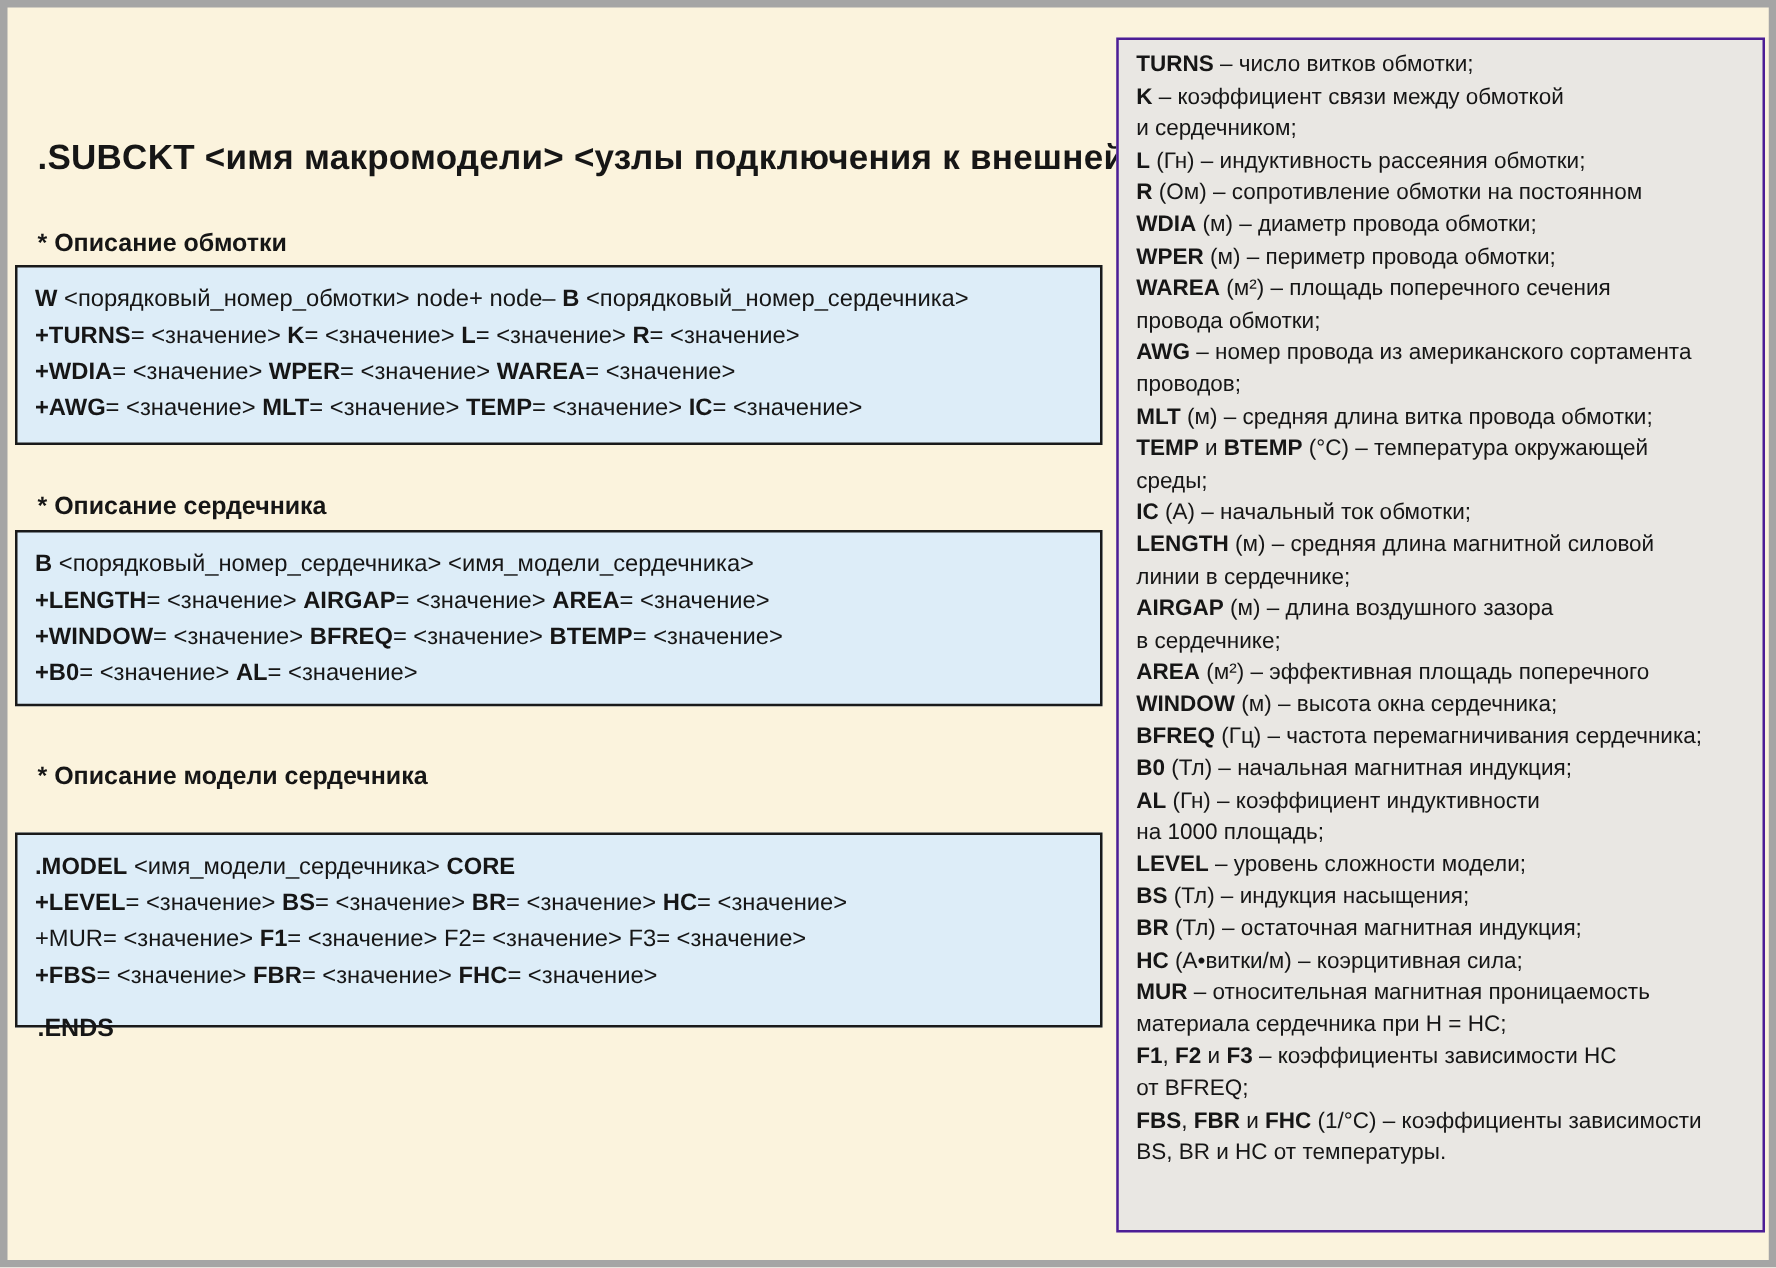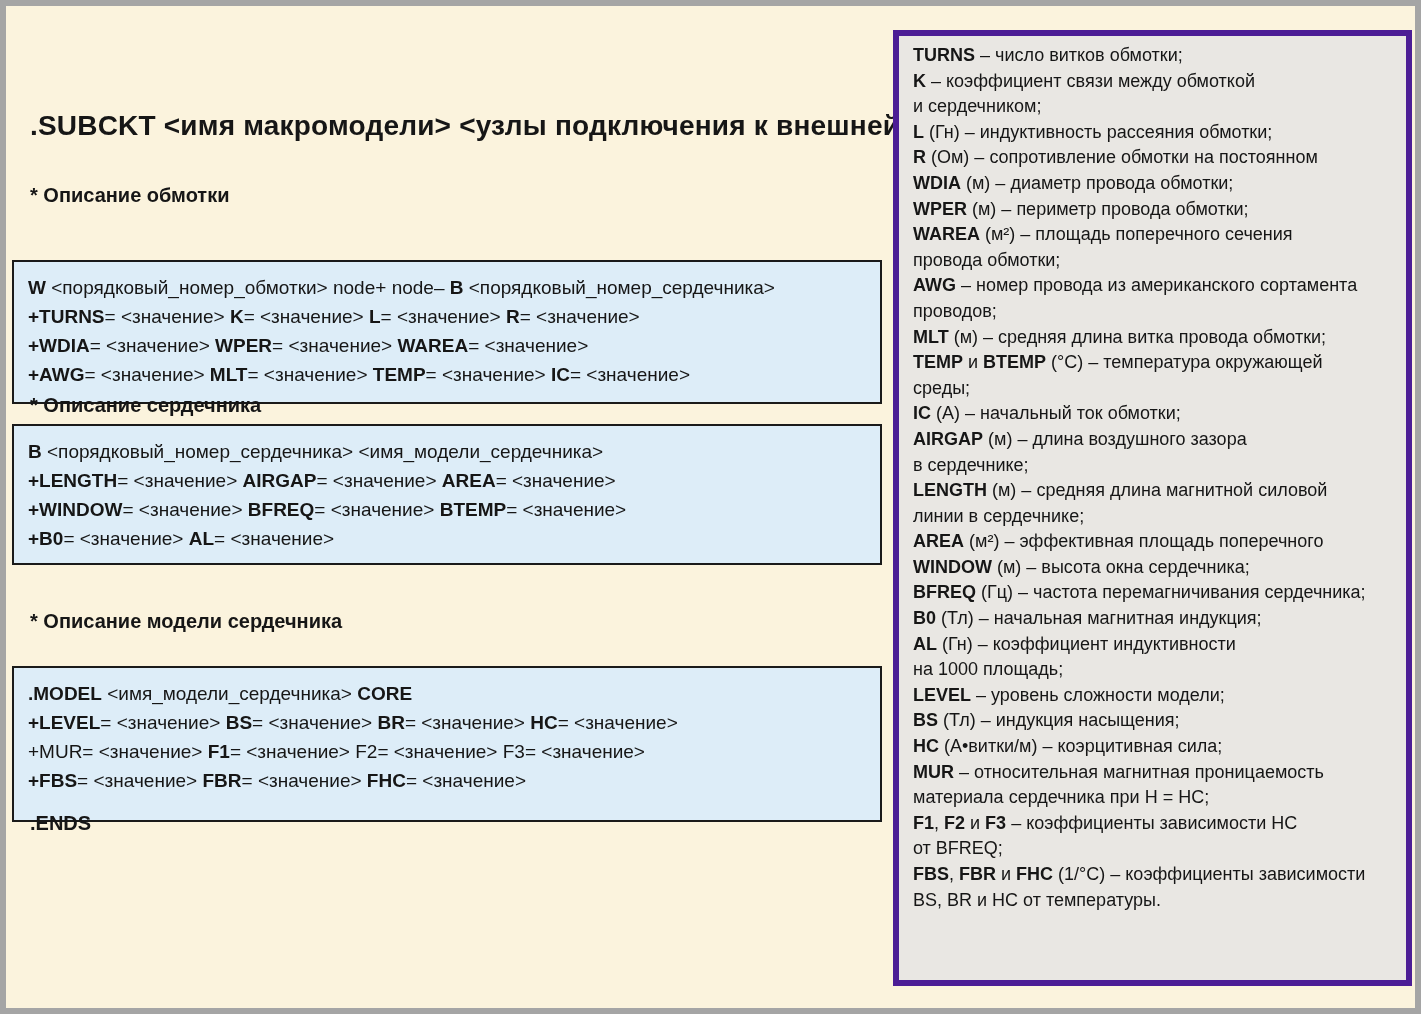--- a/index.html
+++ b/index.html
@@ -37,35 +37,35 @@
     left: 6px;
     width: 870px;
     box-sizing: border-box;
     background: #ddedf8;
     border: 2px solid #1a1a1a;
     padding: 11px 12px 0 14px;
     font-size: 19px;
     line-height: 29px;
     white-space: nowrap;
   }
-  .box1 { top: 206px; height: 144px; margin-top: 48px; }
+  .box1 { top: 206px; height: 144px; }
   .box2 { top: 418px; height: 141px; }
   .box3 { top: 660px; height: 156px; }
   .ends {
     position: absolute;
     left: 24px; top: 806px;
     font-size: 20px; font-weight: bold;
   }
   .legend {
     position: absolute;
     left: 887px; top: 24px;
     width: 519px; height: 956px;
     box-sizing: border-box;
     background: #e9e7e3;
-    border: 6px solid #4c1d95;
+    border: 2px solid #4c1d95;
     padding: 7px 6px 0 14px;
     font-size: 18px;
     line-height: 25.6px;
     white-space: nowrap;
     overflow: hidden;
   }
   .tline { white-space: nowrap; }
 </style>
 </head>
 <body>
@@ -135,26 +135,26 @@
         <div class="tline"><span class="b">MLT</span><span> (м) – средняя длина витка провода обмотки;</span></div>
       </div>
       <div>
         <div class="tline"><span class="b">TEMP</span><span> и </span><span class="b">BTEMP</span><span> (°C) – температура окружающей</span></div>
         <div class="tline"><span>среды;</span></div>
       </div>
       <div>
         <div class="tline"><span class="b">IC</span><span> (А) – начальный ток обмотки;</span></div>
       </div>
       <div>
+        <div class="tline"><span class="b">LENGTH</span><span> (м) – средняя длина магнитной силовой</span></div>
+        <div class="tline"><span>линии в сердечнике;</span></div>
+      </div>
+      <div>
         <div class="tline"><span class="b">AIRGAP</span><span> (м) – длина воздушного зазора</span></div>
         <div class="tline"><span>в сердечнике;</span></div>
-      </div>
-      <div>
-        <div class="tline"><span class="b">LENGTH</span><span> (м) – средняя длина магнитной силовой</span></div>
-        <div class="tline"><span>линии в сердечнике;</span></div>
       </div>
       <div>
         <div class="tline"><span class="b">AREA</span><span> (м²) – эффективная площадь поперечного</span></div>
       </div>
       <div>
         <div class="tline"><span class="b">WINDOW</span><span> (м) – высота окна сердечника;</span></div>
       </div>
       <div>
         <div class="tline"><span class="b">BFREQ</span><span> (Гц) – частота перемагничивания сердечника;</span></div>
       </div>
@@ -165,20 +165,23 @@
         <div class="tline"><span class="b">AL</span><span> (Гн) – коэффициент индуктивности</span></div>
         <div class="tline"><span>на 1000 площадь;</span></div>
       </div>
       <div>
         <div class="tline"><span class="b">LEVEL</span><span> – уровень сложности модели;</span></div>
       </div>
       <div>
         <div class="tline"><span class="b">BS</span><span> (Тл) – индукция насыщения;</span></div>
       </div>
       <div>
+        <div class="tline"><span class="b">BR</span><span> (Тл) – остаточная магнитная индукция;</span></div>
+      </div>
+      <div>
         <div class="tline"><span class="b">HC</span><span> (А•витки/м) – коэрцитивная сила;</span></div>
       </div>
       <div>
         <div class="tline"><span class="b">MUR</span><span> – относительная магнитная проницаемость</span></div>
         <div class="tline"><span>материала сердечника при H = HC;</span></div>
       </div>
       <div>
         <div class="tline"><span class="b">F1</span><span>, </span><span class="b">F2</span><span> и </span><span class="b">F3</span><span> – коэффициенты зависимости HC</span></div>
         <div class="tline"><span>от BFREQ;</span></div>
       </div>

